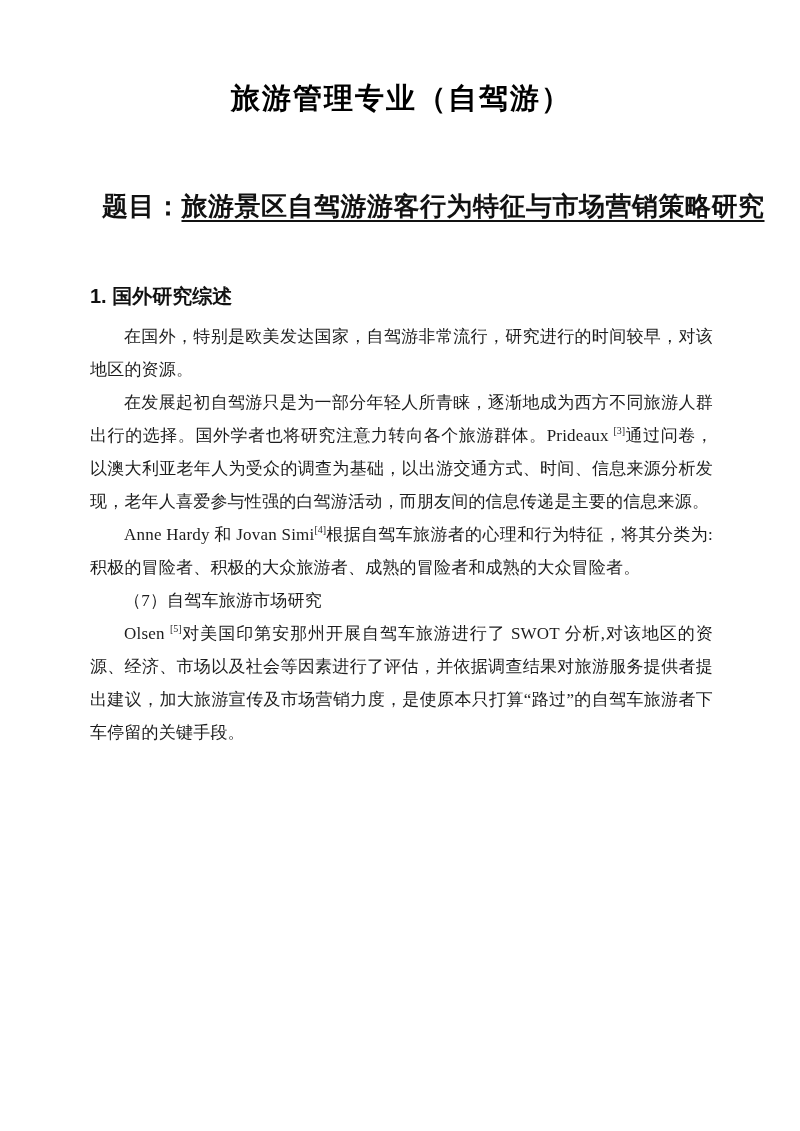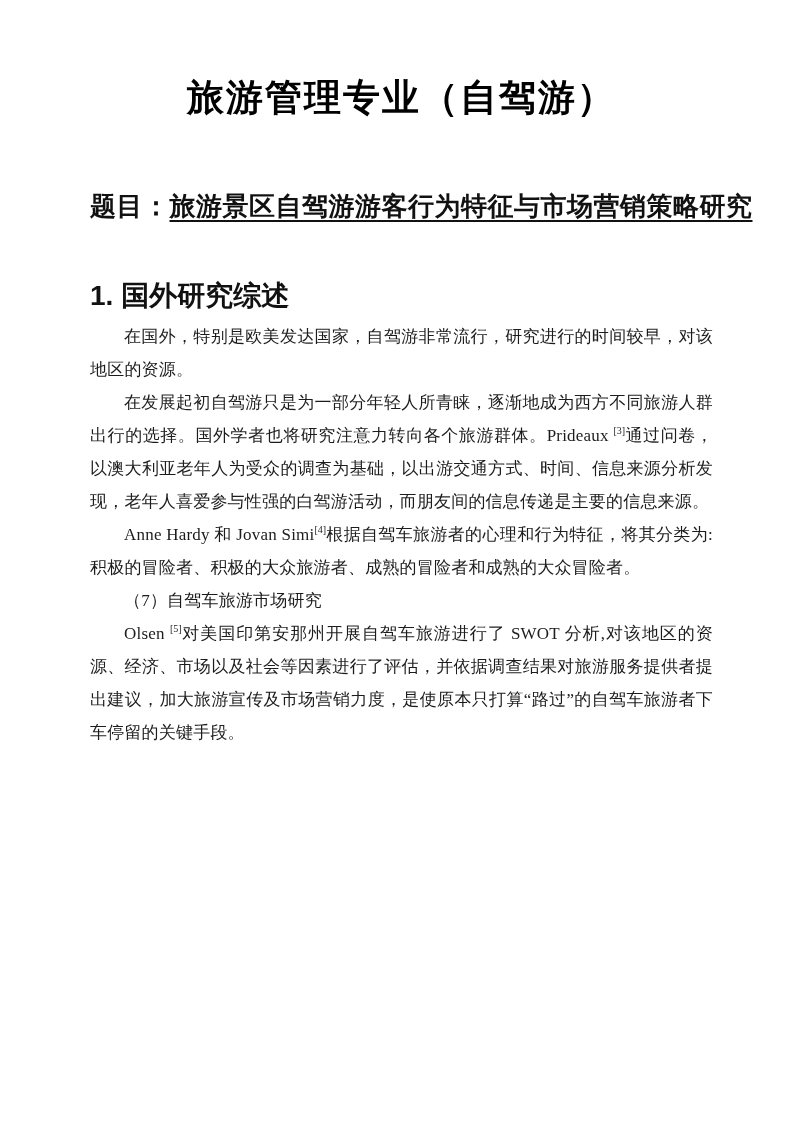--- a/index.html
+++ b/index.html
@@ -13,47 +13,47 @@
     box-sizing: border-box;
     padding: 56px 87px 0 90px;
     overflow: hidden;
     font-family: "Liberation Serif", serif;
   }
   .doc-title {
     margin: 0;
     text-align: center;
     font-family: "Liberation Serif", serif;
     font-weight: 900;
-    font-size: 37px;
+    font-size: 29px;
     line-height: 84px;
     letter-spacing: 2px;
     color: #000000;
   }
   .doc-title .title-line { display: block; }
   .subtitle {
-    margin: 48px 0 0 0;
+    margin: 48px 0 0 12px;
     text-align: center;
     font-family: "Liberation Sans", sans-serif;
     font-weight: 700;
     font-size: 26px;
     line-height: 36px;
     letter-spacing: 0.5px;
     color: #111111;
     white-space: nowrap;
   }
   .subtitle .topic {
     text-decoration: underline;
     text-underline-offset: 5px;
     text-decoration-thickness: 2px;
   }
   .section-heading {
     margin: 58px 0 10px 0;
     font-family: "Liberation Sans", sans-serif;
     font-weight: 700;
-    font-size: 28px;
+    font-size: 20px;
     line-height: 28px;
     color: #111111;
     text-align: left;
   }
   .body-text p {
     margin: 0;
     text-indent: 2em;
     text-align: justify;
     font-size: 17px;
     line-height: 33px;

